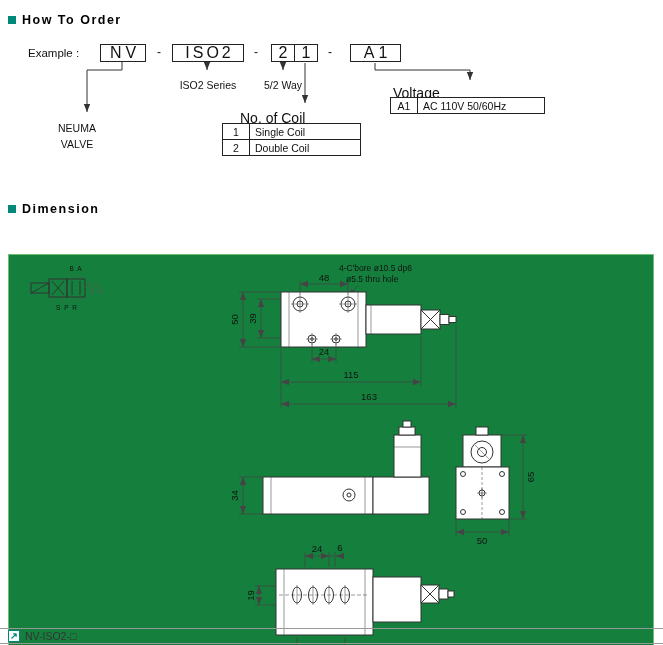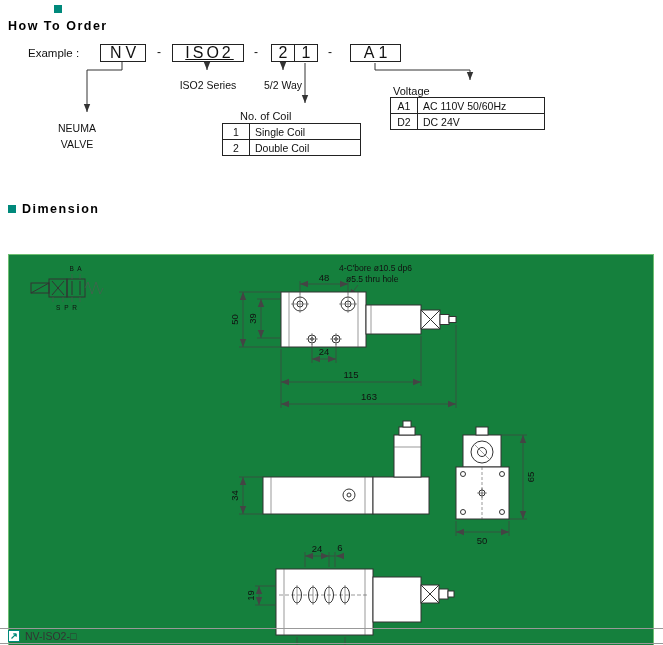--- a/index.html
+++ b/index.html
@@ -9,27 +9,27 @@
   
   .sec{position:absolute;left:8px;display:flex;align-items:center;gap:6px;}
   .bullet{width:8px;height:8px;background:#00897b;display:inline-block;}
   .sec-title{font-weight:bold;font-size:12.5px;letter-spacing:1.5px;color:#000;}
 
   
   .example-label{position:absolute;left:28px;top:47px;font-size:11.5px;}
   .code-box{position:absolute;top:44px;height:16px;border:1px solid #222;background:#fff;
             text-align:center;font-size:16px;line-height:16px;}
   .ls4{letter-spacing:4px;text-indent:4px;}
-  .ls3{letter-spacing:3px;text-indent:3px;text-decoration:underline;}
+  .ls3{letter-spacing:3px;text-indent:3px;}
   .split{display:flex;padding:0;}
   .split .cell{flex:1;line-height:16px;}
   .split .cell + .cell{border-left:1px solid #222;}
   .dash{position:absolute;top:45px;width:14px;text-align:center;font-size:12px;}
   .small-label{position:absolute;font-size:10.5px;text-align:center;}
-  .tbl-title{position:absolute;font-size:11px;}
+  .tbl-title{position:absolute;font-size:14px;}
   table.otable{position:absolute;border-collapse:collapse;background:#fff;font-size:10.5px;}
   table.otable td{border:1px solid #222;padding:1px 5px;height:13px;white-space:nowrap;}
   table.otable td.code{width:20px;text-align:center;padding:1px 3px;}
   .connectors{position:absolute;left:0;top:0;width:663px;height:210px;pointer-events:none;}
   .cl{stroke:#333;stroke-width:1;fill:none;}
 
   
   .dim-panel{position:absolute;left:8px;top:218px;width:644px;height:405px;
              background:#15803d;border:1px solid #6fbf73;margin-top:36px;}
   svg.drawing{display:block;width:644px;height:405px;}
@@ -45,21 +45,21 @@
   
   .footer{position:absolute;left:0;top:628px;width:663px;height:16px;box-sizing:border-box;
           border-top:1px solid #999;border-bottom:1px solid #999;display:flex;align-items:center;
           gap:5px;padding-left:8px;font-size:10.5px;color:#333;}
 </style>
 </head>
 <body>
 
 <div class="page">
 
-  <div class="sec" style="top:5px;flex-direction:column;">
+  <div class="sec" style="top:13px;">
     <span class="bullet"></span>
     <span class="sec-title">How To Order</span>
   </div>
 
   <span class="example-label">Example :</span>
 
   <div class="code-box ls4" style="left:100px;width:44px;">NV</div>
   <span class="dash" style="left:152px;">-</span>
   <div class="code-box ls3" style="left:172px;width:70px;">ISO2</div>
   <span class="dash" style="left:249px;">-</span>
@@ -101,24 +101,20 @@
     </tr>
   </tbody>
     </table>
 
   <span class="tbl-title" style="left:393px;top:85px;">Voltage</span>
   <table class="otable" style="left:390px;top:97px;">
     <tbody>
         <tr>
       <td class="code">A1</td>
       <td style="width:116px;">AC 110V 50/60Hz</td>
-    </tr>
-    <tr>
-      <td class="code">D2</td>
-      <td>DC 24V</td>
     </tr>
   </tbody>
     </table>
 
   <div class="sec" style="top:202px;justify-content:space-between;">
     <span class="bullet"></span>
     <span class="sec-title">Dimension</span>
   </div>
 
   <div class="dim-panel">

